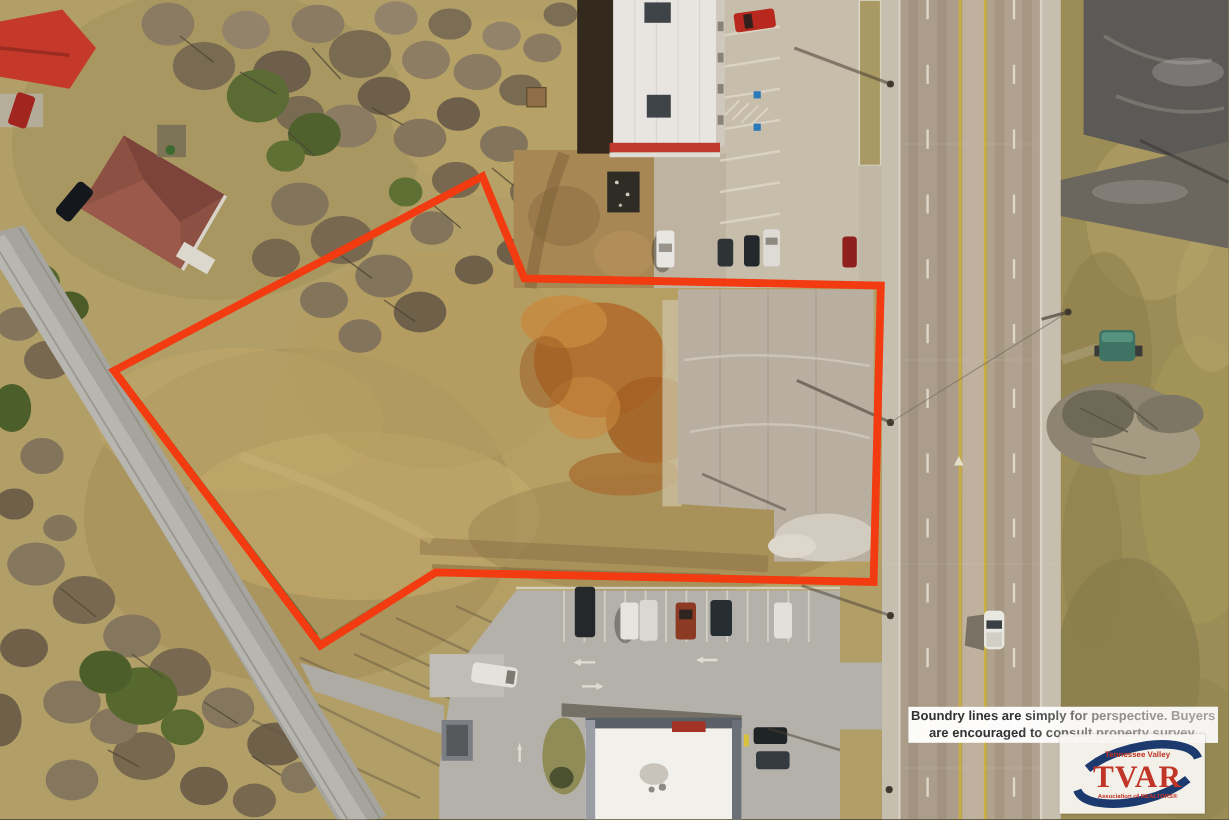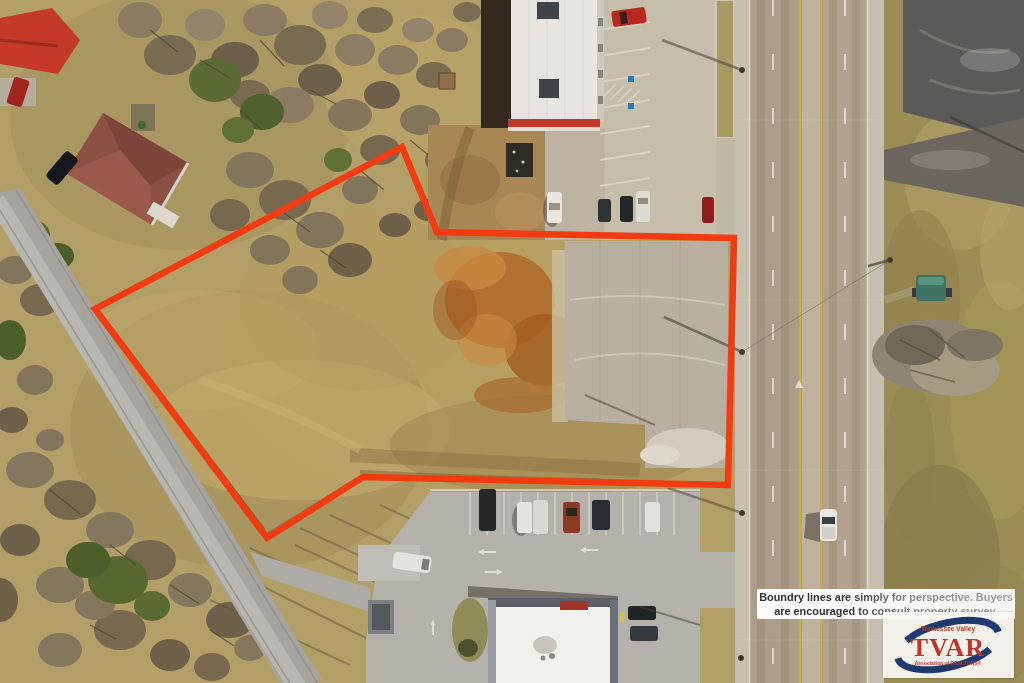--- a/index.html
+++ b/index.html
@@ -8,21 +8,21 @@
   #stage svg{position:absolute;left:0;top:0;display:block;}
   
   .disclaimer{position:absolute;left:757px;top:589px;width:258px;height:30px;
     background:rgba(255,255,255,0.96);text-align:center;color:#333333;
     font-size:10.9px;font-weight:700;line-height:13.5px;white-space:nowrap;
     padding-top:2px;box-sizing:border-box;}
   .disclaimer:after{content:"";position:absolute;left:0;top:0;right:0;bottom:0;
     background:linear-gradient(to right,rgba(255,255,255,0) 35%,
       rgba(246,244,240,0.45) 60%,rgba(242,240,235,0.6) 100%);pointer-events:none;}
   
-  .logo-card{position:absolute;left:883px;top:612px;width:131px;height:66px;
+  .logo-card{position:absolute;left:883px;top:612px;width:121px;height:66px;
     background:rgba(249,247,243,0.94);box-shadow:0 0 2px rgba(0,0,0,0.25);}
   .logo-card svg{position:static;}
   .lg-region{font-family:"Liberation Sans",sans-serif;font-size:6.6px;font-weight:700;}
   .lg-acronym{font-family:"Liberation Serif",serif;font-size:26px;font-weight:700;letter-spacing:1px;}
   .lg-sub{font-family:"Liberation Sans",sans-serif;font-size:5px;font-weight:700;}
 </style>
 </head>
 <body>
 
 <div id="stage">

